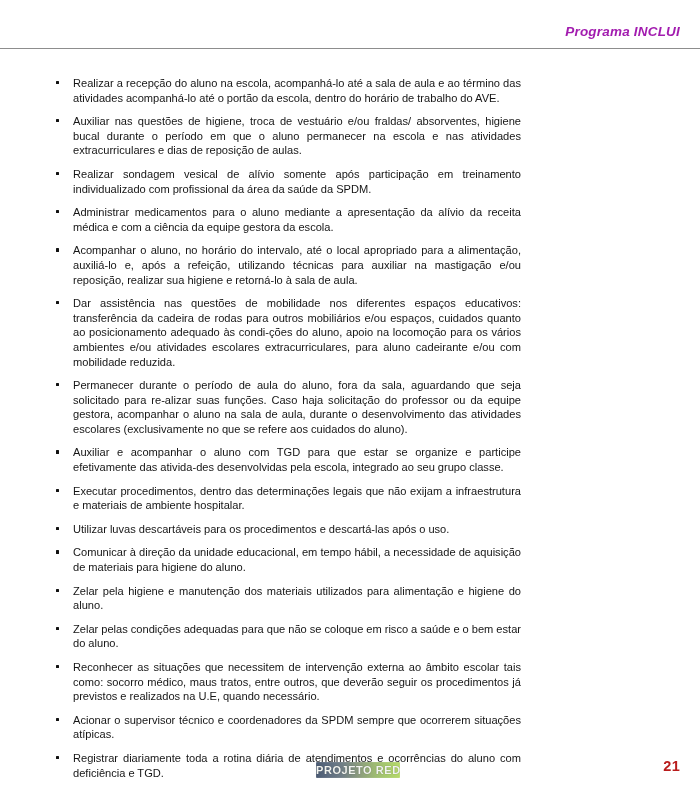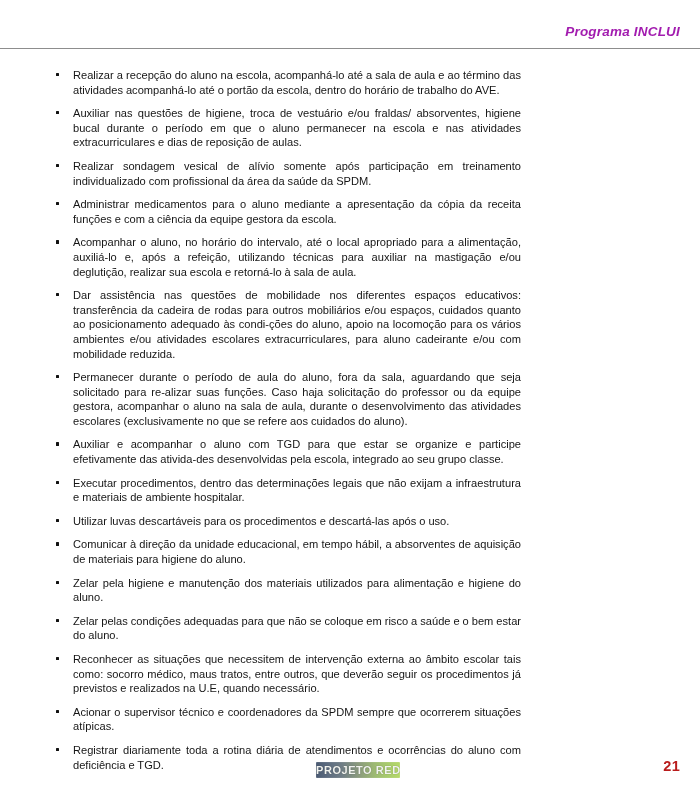--- a/index.html
+++ b/index.html
@@ -50,21 +50,21 @@
     right: 0;
     top: 48px;
     height: 1px;
     background: #8d8d8d;
   }
 
   
   .content {
     position: absolute;
     left: 0;
-    top: 68px;
+    top: 76px;
     width: 576px;
   }
   ul.bullet-list {
     list-style: none;
     margin: 0;
     padding: 0;
   }
   li.bullet-item {
     position: relative;
     margin: 0 0 9px 0;
@@ -162,26 +162,26 @@
         <span class="bullet-text">Auxiliar nas questões de higiene, troca de vestuário e/ou fraldas/ absorventes, higiene bucal durante o período em que o aluno permanecer na escola e nas atividades extracurriculares e dias de reposição de aulas.</span>
       </li>
 
       <li class="bullet-item">
         <span class="bullet-marker"></span>
         <span class="bullet-text">Realizar sondagem vesical de alívio somente após participação em treinamento individualizado com profissional da área da saúde da SPDM.</span>
       </li>
 
       <li class="bullet-item">
         <span class="bullet-marker"></span>
-        <span class="bullet-text">Administrar medicamentos para o aluno mediante a apresentação da cópia da receita funções e com a ciência da equipe gestora da escola.</span>
-      </li>
-
-      <li class="bullet-item">
-        <span class="bullet-marker"></span>
-        <span class="bullet-text">Acompanhar o aluno, no horário do intervalo, até o local apropriado para a alimentação, auxiliá-lo e, após a refeição, utilizando técnicas para auxiliar na mastigação e/ou deglutição, realizar sua escola e retorná-lo à sala de aula.</span>
+        <span class="bullet-text">Administrar medicamentos para o aluno mediante a apresentação da alívio da receita médica e com a ciência da equipe gestora da escola.</span>
+      </li>
+
+      <li class="bullet-item">
+        <span class="bullet-marker"></span>
+        <span class="bullet-text">Acompanhar o aluno, no horário do intervalo, até o local apropriado para a alimentação, auxiliá-lo e, após a refeição, utilizando técnicas para auxiliar na mastigação e/ou reposição, realizar sua higiene e retorná-lo à sala de aula.</span>
       </li>
 
       <li class="bullet-item">
         <span class="bullet-marker"></span>
         <span class="bullet-text">Dar assistência nas questões de mobilidade nos diferentes espaços educativos: transferência da cadeira de rodas para outros mobiliários e/ou espaços, cuidados quanto ao posicionamento adequado às condi-ções do aluno, apoio na locomoção para os vários ambientes e/ou atividades escolares extracurriculares, para aluno cadeirante e/ou com mobilidade reduzida.</span>
       </li>
 
       <li class="bullet-item">
         <span class="bullet-marker"></span>
         <span class="bullet-text">Permanecer durante o período de aula do aluno, fora da sala, aguardando que seja solicitado para re-alizar suas funções. Caso haja solicitação do professor ou da equipe gestora, acompanhar o aluno na sala de aula, durante o desenvolvimento das atividades escolares (exclusivamente no que se refere aos cuidados do aluno).</span>
@@ -197,21 +197,21 @@
         <span class="bullet-text">Executar procedimentos, dentro das determinações legais que não exijam a infraestrutura e materiais de ambiente hospitalar.</span>
       </li>
 
       <li class="bullet-item">
         <span class="bullet-marker"></span>
         <span class="bullet-text">Utilizar luvas descartáveis para os procedimentos e descartá-las após o uso.</span>
       </li>
 
       <li class="bullet-item">
         <span class="bullet-marker"></span>
-        <span class="bullet-text">Comunicar à direção da unidade educacional, em tempo hábil, a absorventes de aquisição de materiais para higiene do aluno.</span>
+        <span class="bullet-text">Comunicar à direção da unidade educacional, em tempo hábil, a necessidade de aquisição de materiais para higiene do aluno.</span>
       </li>
 
       <li class="bullet-item">
         <span class="bullet-marker"></span>
         <span class="bullet-text">Zelar pela higiene e manutenção dos materiais utilizados para alimentação e higiene do aluno.</span>
       </li>
 
       <li class="bullet-item">
         <span class="bullet-marker"></span>
         <span class="bullet-text">Zelar pelas condições adequadas para que não se coloque em risco a saúde e o bem estar do aluno.</span>

